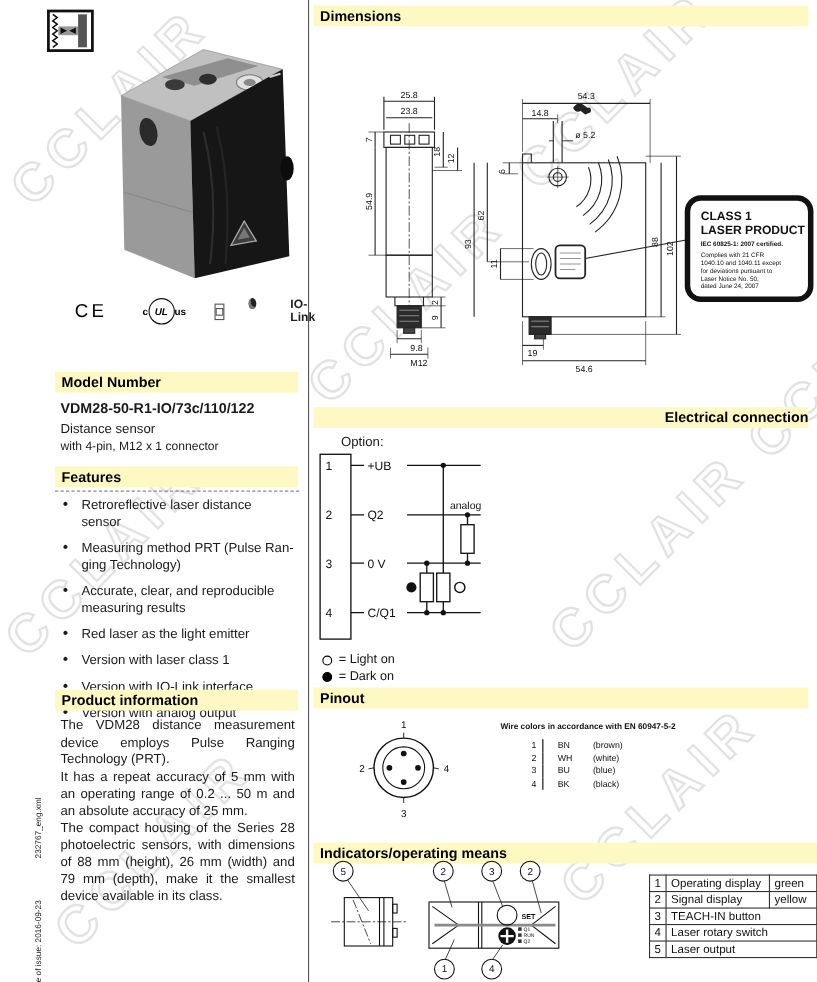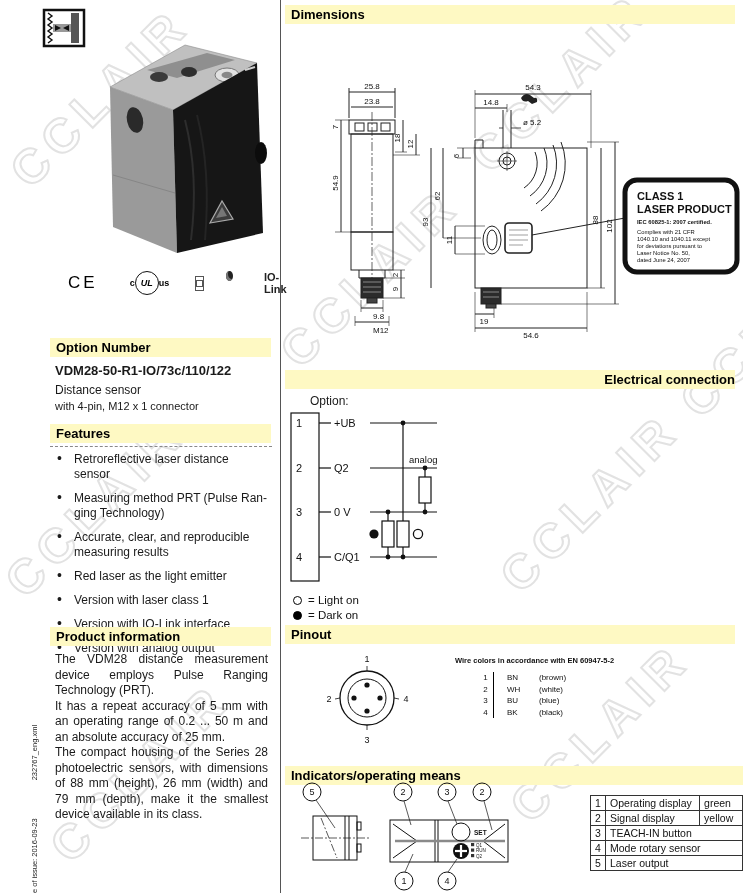--- a/index.html
+++ b/index.html
@@ -114,21 +114,21 @@
       </span>
       <span class="sq2">
           <span class="inner"></span>
         </span>
       <span class="iolink">
         <span class="globe"></span>
         <span>IO-Link</span>
       </span>
     </div>
 
-    <div class="bar" style="left:50px;top:338px;width:221px;">Option Number</div>
+    <div class="bar" style="left:50px;top:338px;width:221px;">Model Number</div>
     <div class="txt" style="left:55px;top:363px;font-size:13px;font-weight:bold;">VDM28-50-R1-IO/73c/110/122</div>
     <div class="txt" style="left:55px;top:383px;font-size:12px;">Distance sensor</div>
     <div class="txt" style="left:55px;top:400px;font-size:11px;">with 4-pin, M12 x 1 connector</div>
 
     <div class="bar" style="left:50px;top:424px;width:221px;">Features</div>
     <div class="dashed-sep" style="left:50px;top:446px;width:222px;"></div>
     <ul class="features">
       <li><span>Retroreflective laser distance sensor</span></li>
       <li><span>Measuring method PRT (Pulse Ran-
 ging Technology)</span></li>
@@ -467,21 +467,21 @@
         <td class="n">2</td>
         <td class="l">Signal display</td>
         <td class="c">yellow</td>
       </tr>
       <tr>
         <td class="n">3</td>
         <td class="l" colspan="2">TEACH-IN button</td>
       </tr>
       <tr>
         <td class="n">4</td>
-        <td class="l" colspan="2">Mode rotary sensor</td>
+        <td class="l" colspan="2">Laser rotary switch</td>
       </tr>
       <tr>
         <td class="n">5</td>
         <td class="l" colspan="2">Laser output</td>
       </tr>
     </tbody>
       </table>
 
   </div>
 </div>

